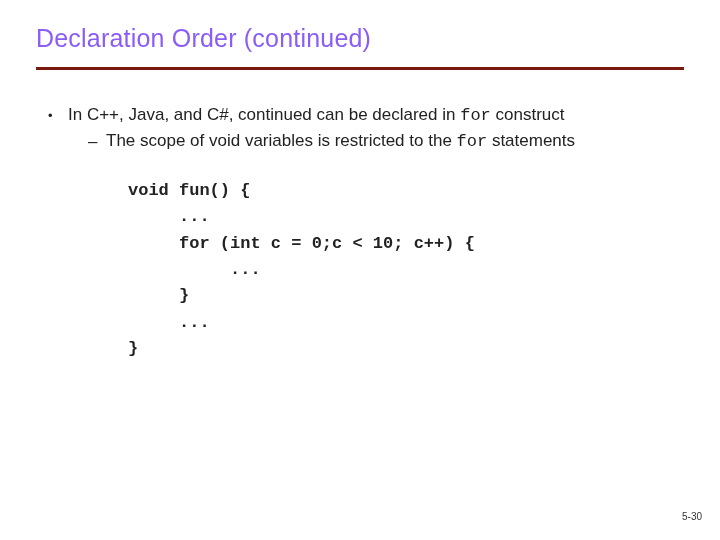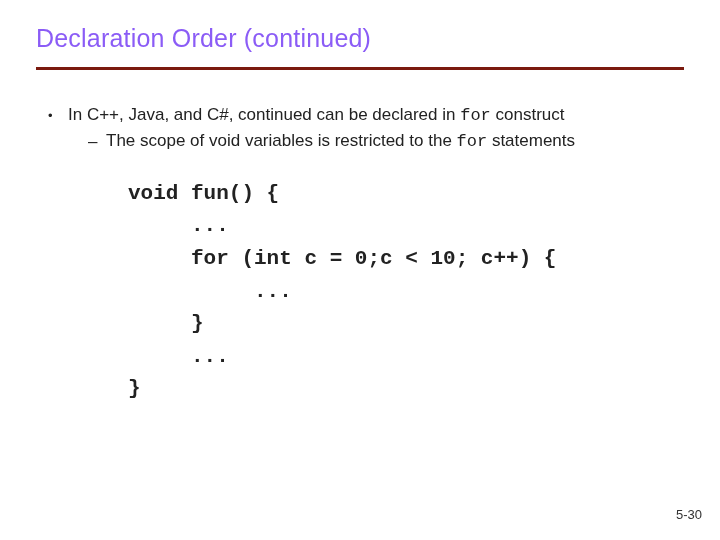--- a/index.html
+++ b/index.html
@@ -61,30 +61,30 @@
   }
   .sub-text { flex: 1; }
   code.inline, .mono {
     font-family: Liberation Mono, monospace;
     margin-top: 48px;
   }
   code.inline { font-size: 17px; }
   .codeblock {
     margin: 24px 0 0 92px;
     font-family: "Courier New", Courier, monospace;
-    font-size: 21px;
+    font-size: 17px;
     font-weight: bold;
     line-height: 1.55;
     white-space: pre;
   }
   .footer {
     position: absolute;
     right: 18px;
     bottom: 18px;
-    font-size: 13px;
+    font-size: 10px;
     color: #333;
     font-family: Arial, sans-serif;
   }
 </style>
 </head>
 <body>
 
 <div class="slide">
 
   <h1 class="title">Declaration Order (continued)</h1>

